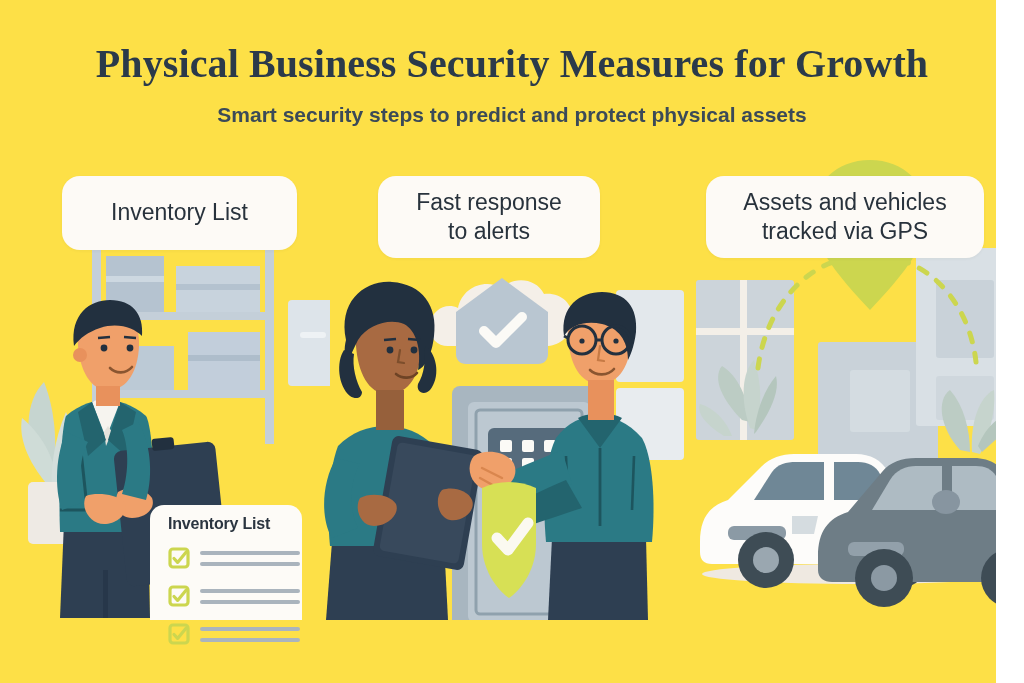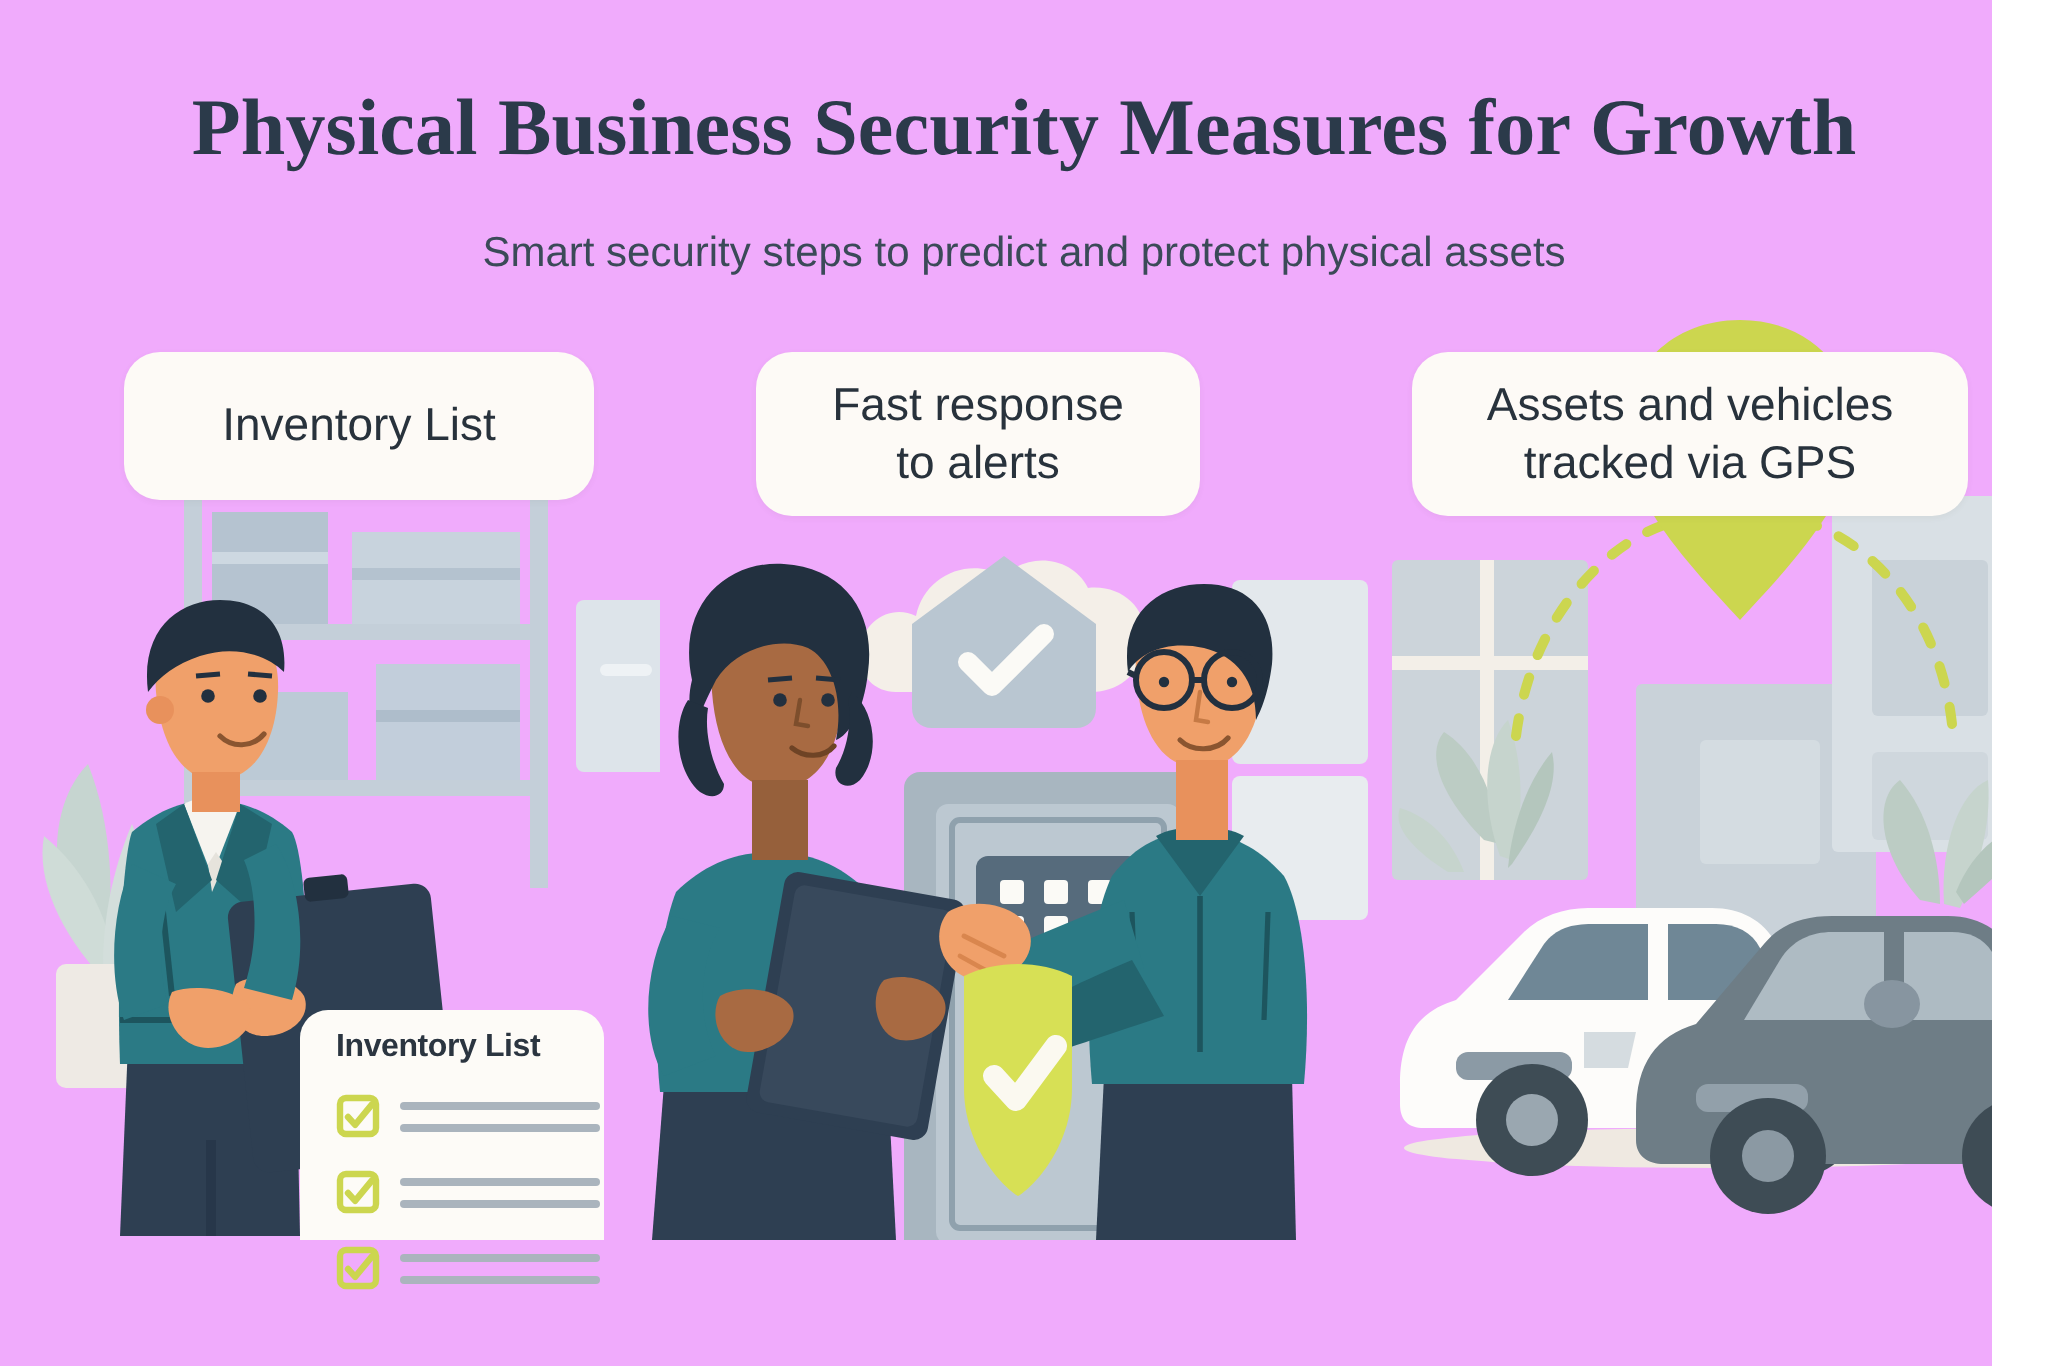--- a/index.html
+++ b/index.html
@@ -4,21 +4,21 @@
 <style>
   html, body {
     margin: 0;
     padding: 0;
     background: #ffffff;
   }
   #stage {
     position: relative;
     width: 996px;
     height: 683px;
-    background: #f0abfc;
+    background: #fde047;
     overflow: hidden;
     font-family: "Liberation Sans", sans-serif;
   }
 
   
   #header {
     position: absolute;
     left: 0;
     top: 0;
     width: 1024px;
@@ -28,25 +28,25 @@
     margin: 0;
     padding-top: 42px;
     font-family: "Liberation Serif", serif;
     font-size: 40px;
     font-weight: 700;
     letter-spacing: 0.1px;
     color: #2b3a4a;
     line-height: 1.1;
   }
   #page-subtitle {
-    margin: 12px;
+    margin: 0;
     padding-top: 16px;
     font-family: "Liberation Sans", sans-serif;
     font-size: 21px;
-    font-weight: 400;
+    font-weight: 700;
     color: #3b4a58;
     line-height: 1.2;
   }
 
   
   .chip {
     position: absolute;
     background: #fdfaf6;
     border-radius: 18px;
     box-shadow: 0 1px 3px rgba(90, 80, 70, 0.06);

